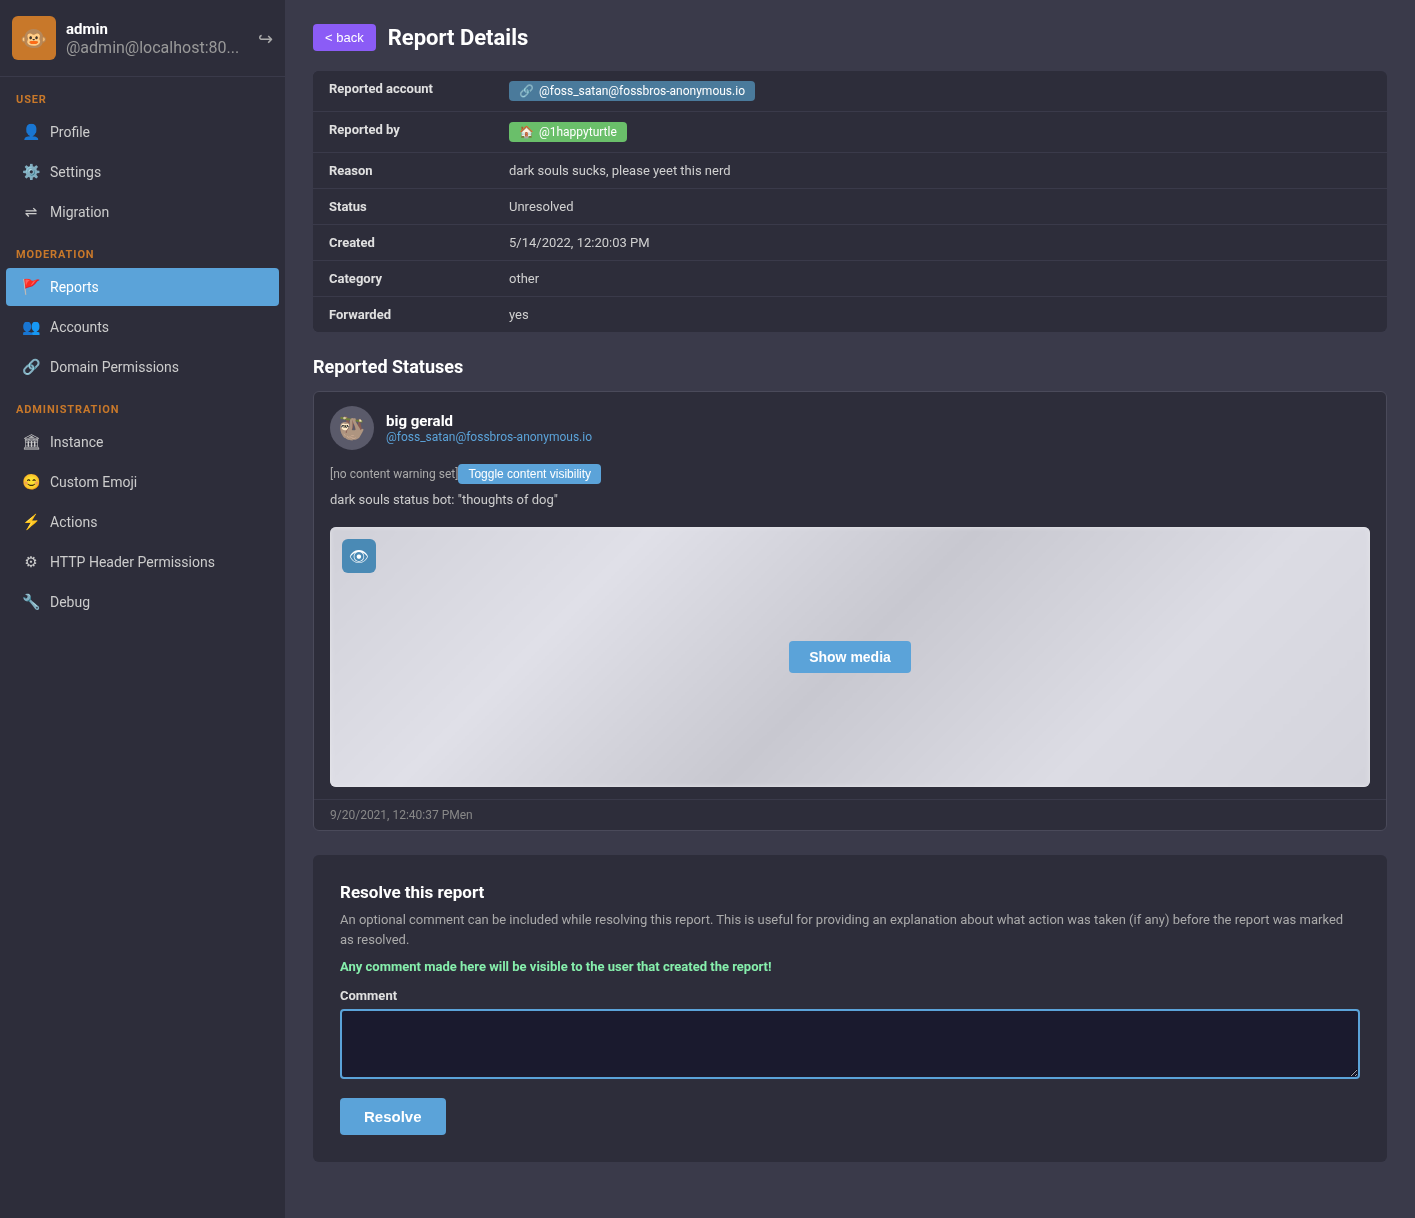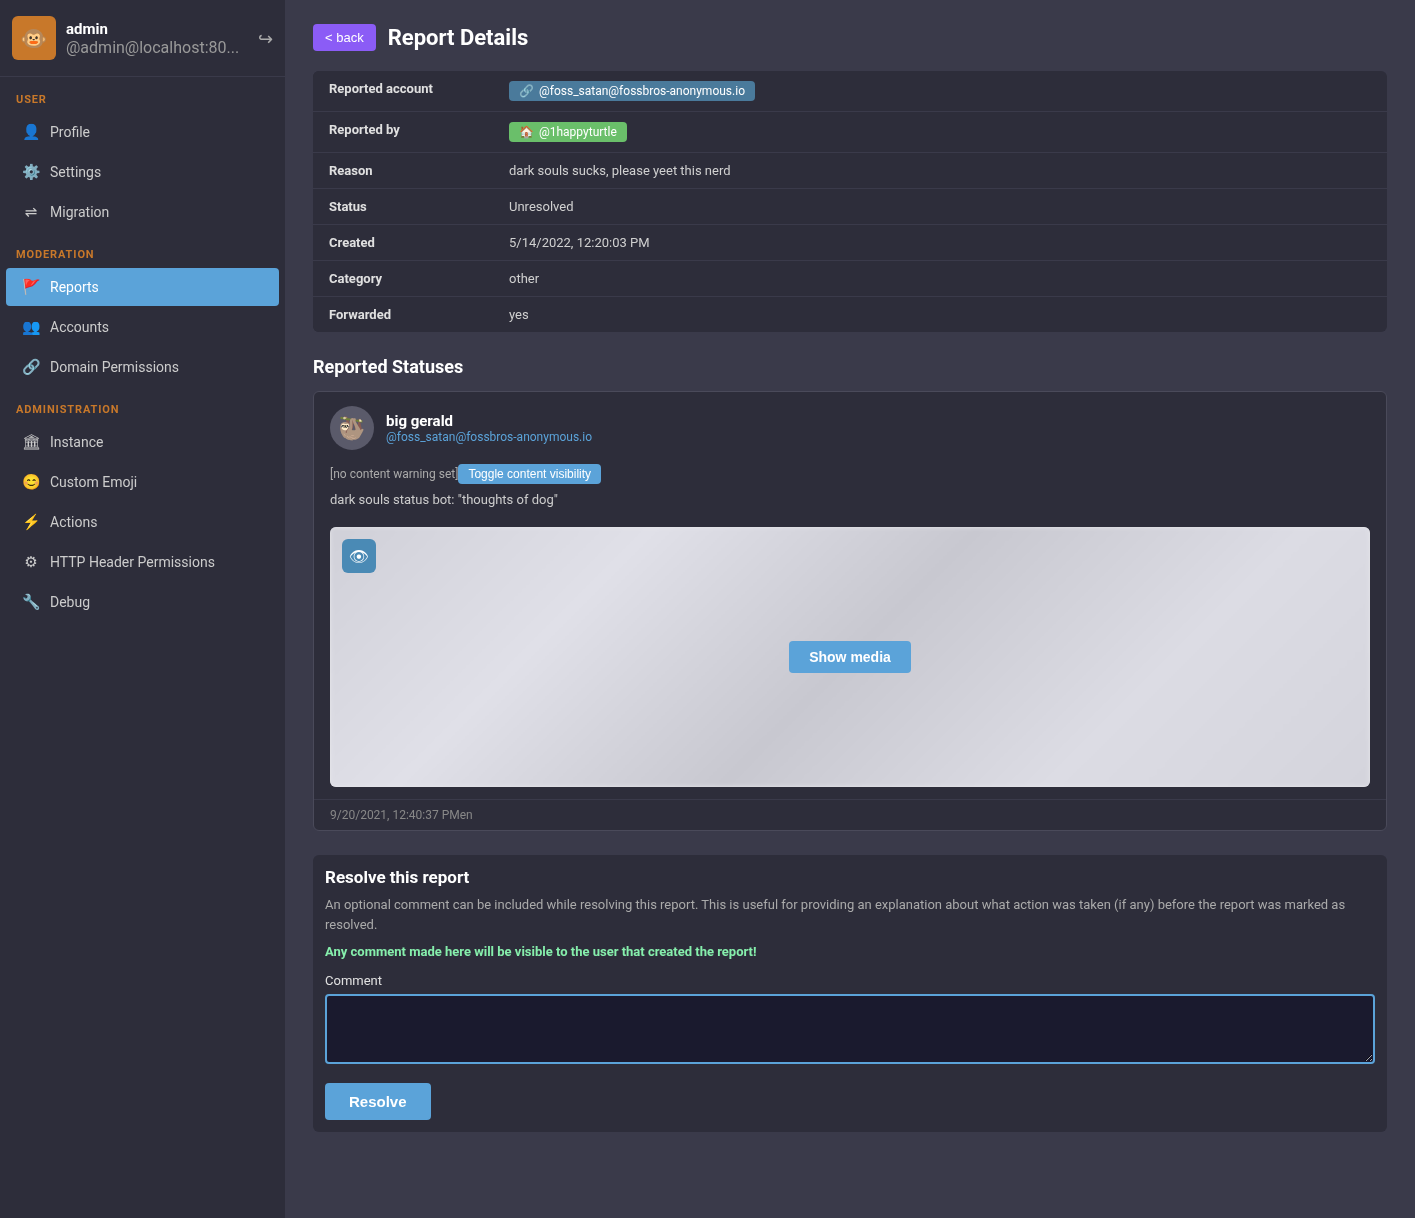--- a/index.html
+++ b/index.html
@@ -328,21 +328,21 @@
       padding: 8px 16px;
       border-top: 1px solid #3a3a4a;
       color: #888;
       font-size: 12px;
     }
 
     
     .resolve-section {
       background: #2d2d3a;
       border-radius: 6px;
-      padding: 12px;
+      padding: 27px;
     }
 
     .resolve-title {
       font-size: 17px;
       font-weight: 700;
       color: #fff;
       margin-bottom: 8px;
     }
 
     .resolve-description {
@@ -353,21 +353,21 @@
     }
 
     .resolve-warning {
       font-weight: 700;
       color: #86efac;
       font-size: 13px;
       margin-bottom: 14px;
     }
 
     .comment-label {
-      font-weight: 400;
+      font-weight: 700;
       color: #e0e0e0;
       font-size: 13px;
       margin-bottom: 6px;
     }
 
     .comment-textarea {
       width: 100%;
       height: 70px;
       background: #1a1a2e;
       border: 2px solid #5ba3d9;

